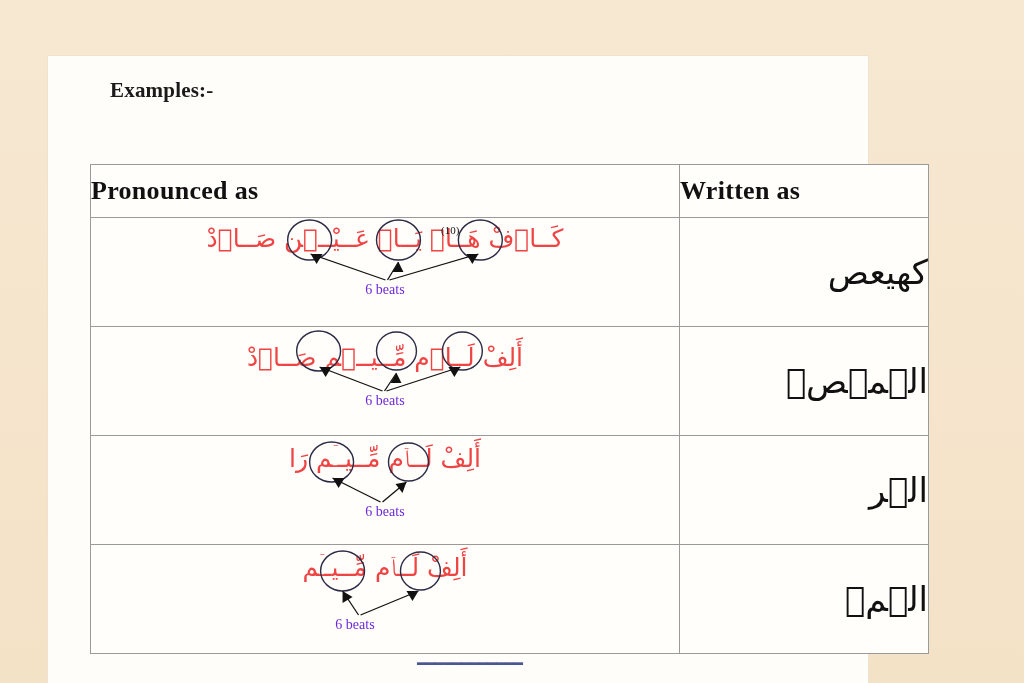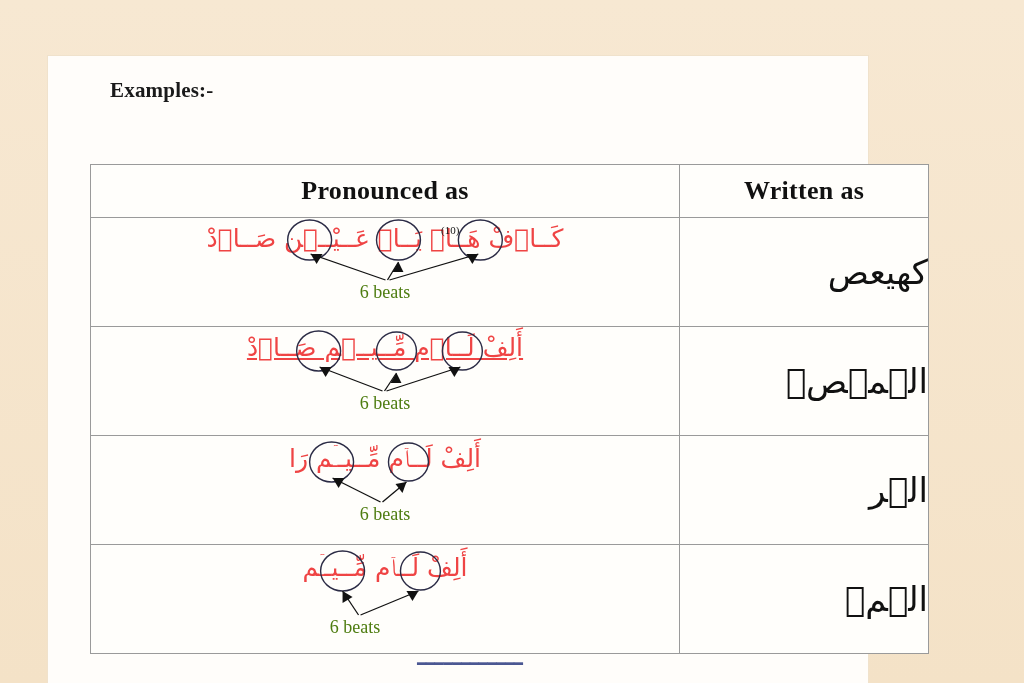--- a/index.html
+++ b/index.html
@@ -52,21 +52,21 @@
   .tbl td, .tbl th {
     border: 1px solid #9a9a9a;
     padding: 0;
     background: #fffefb;
   }
   .col-pron { width: 589px; }
   .col-writ { width: 249px; }
 
   .hdr {
     height: 52px;
-    text-align: center;
+    text-align: left;
     font-size: 26px;
     font-weight: bold;
     color: #111;
     vertical-align: middle;
     letter-spacing: .3px;
   }
   .rowcell {
     height: 108px;
     vertical-align: middle;
     position: relative;
@@ -88,22 +88,22 @@
     text-align: center;
     direction: rtl;
     font-family: "DejaVu Sans", sans-serif;
     color: #ef4444;
     white-space: nowrap;
   }
   .beats {
     position: absolute;
     width: 100%;
     text-align: center;
-    font-size: 18px;
-    color: #4d7c0f;
+    font-size: 14px;
+    color: #6d28d9;
     font-family: "Liberation Serif", serif;
   }
   svg.overlay {
     position: absolute;
     left: 0; top: 0;
     width: 100%;
     height: 100%;
     pointer-events: none;
   }
   .ellipse {
@@ -178,21 +178,21 @@
               </svg>
               <div class="beats" style="top:64px;">6 beats</div>
             </div>
           </td>
           <td class="rowcell writ">كهيعص</td>
         </tr>
 
         <tr>
           <td class="rowcell">
             <div class="pron-wrap">
-              <div class="arabic" style="top:6px; font-size:25px;text-decoration:underline;">أَلِفْ لَــاۤم مِّــيــۤم صَــاۤدْ</div>
+              <div class="arabic" style="top:16px; font-size:25px;">أَلِفْ لَــاۤم مِّــيــۤم صَــاۤدْ</div>
               <svg class="overlay" viewBox="0 0 589 108" preserveAspectRatio="none">
                 <ellipse class="ellipse" cx="228" cy="24" rx="22" ry="20"></ellipse>
                 <ellipse class="ellipse" cx="306" cy="24" rx="20" ry="19"></ellipse>
                 <ellipse class="ellipse" cx="372" cy="24" rx="20" ry="19"></ellipse>
                 <path class="arrow" d="M292,64 L229,40"></path>
                 <path d="M229,40 L241,40 L235,50 Z" fill="#111"></path>
                 <path class="arrow" d="M294,64 L306,46"></path>
                 <path d="M306,46 L300,56 L311,56 Z" fill="#111"></path>
                 <path class="arrow" d="M296,64 L370,40"></path>
                 <path d="M370,40 L358,40 L364,50 Z" fill="#111"></path>

